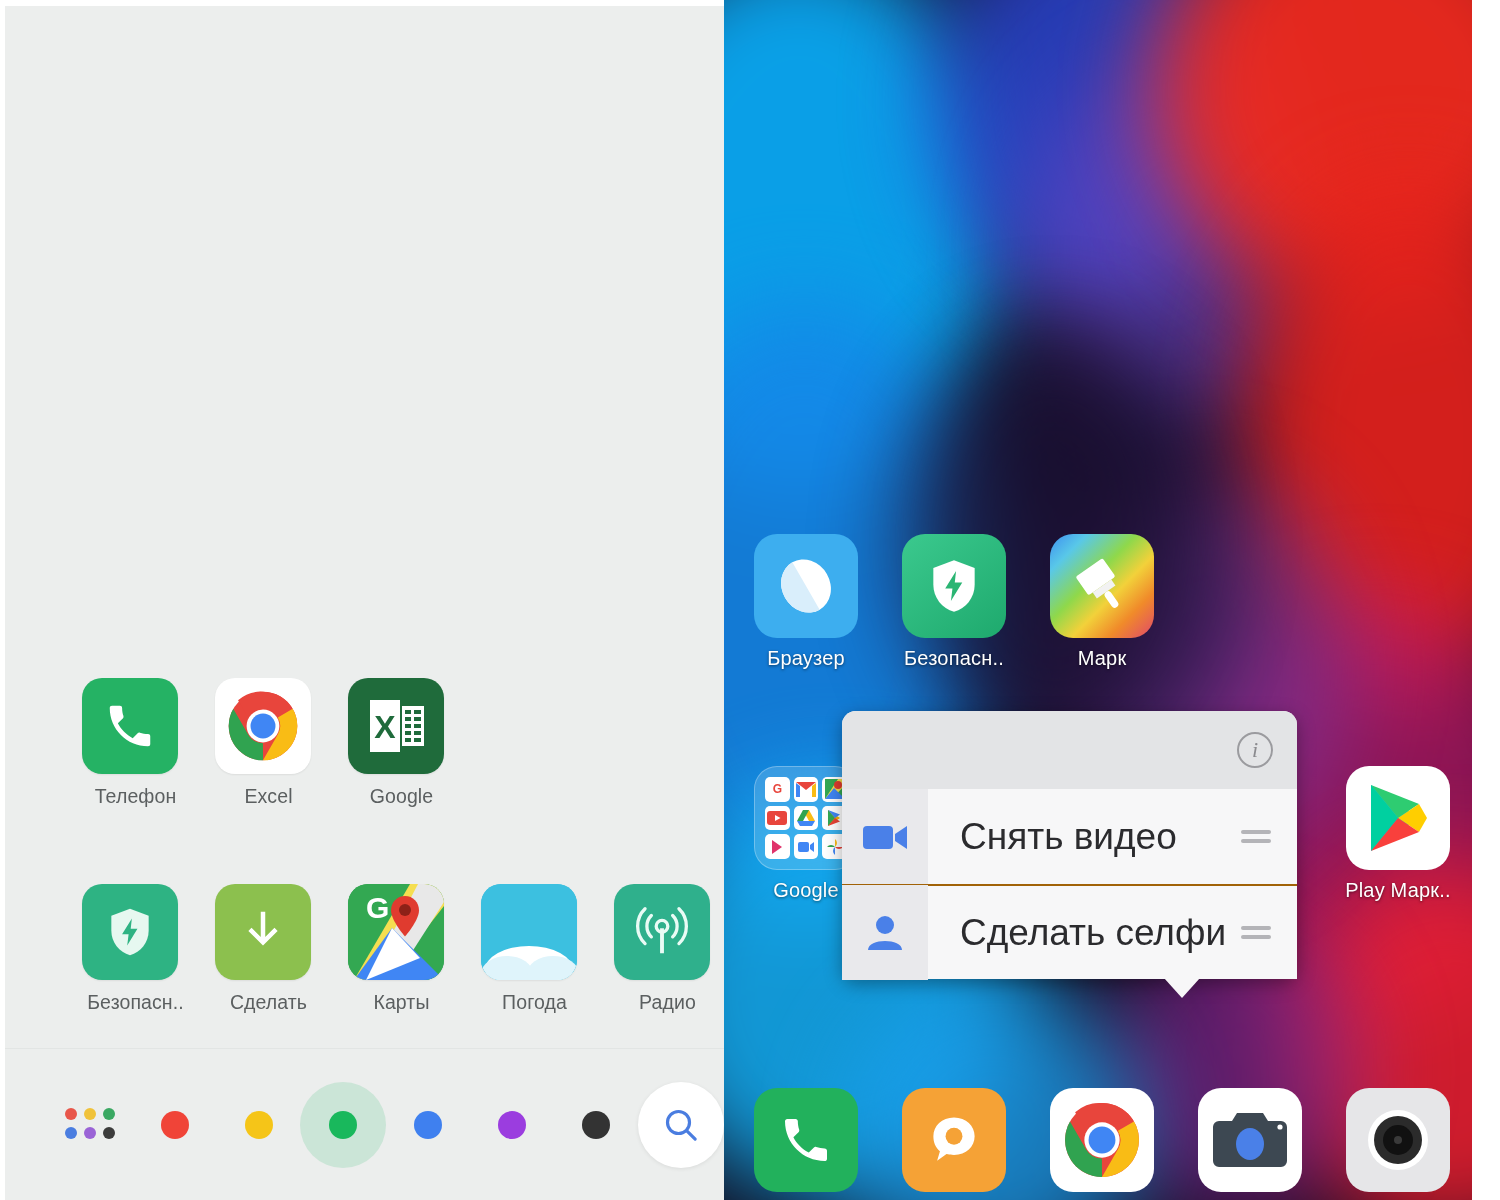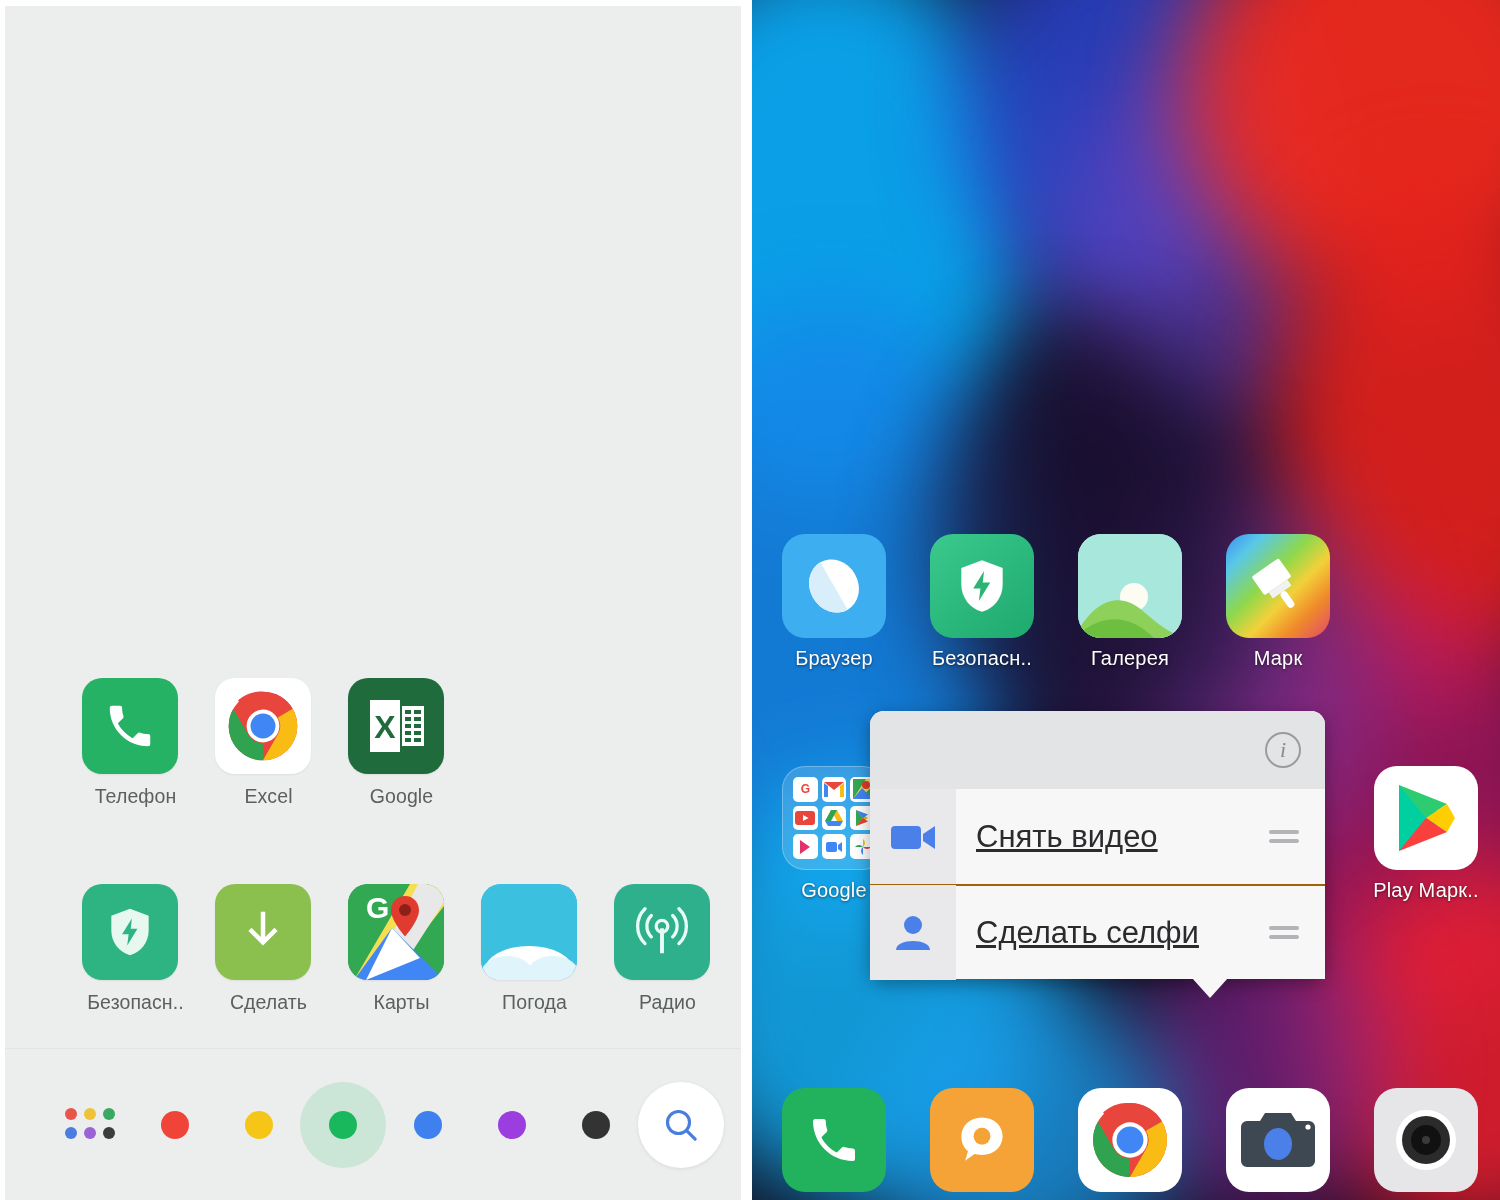--- a/index.html
+++ b/index.html
@@ -60,21 +60,21 @@
   .dotgrid { display: grid; grid-template-columns: repeat(3,15px); grid-template-rows: repeat(2,15px); gap: 4px; }
   .dotgrid i { width: 12px; height: 12px; border-radius: 50%; display: block; }
   #search-fab {
     width: 86px; height: 86px; border-radius: 50%; background: #ffffff;
     display: flex; align-items: center; justify-content: center;
     box-shadow: 0 1px 4px rgba(0,0,0,0.08);
   }
 
   
   #right-panel {
-    position: absolute; left: 752px; top: 0; width: 748px; height: 1200px;
+    position: absolute; left: 724px; top: 0; width: 748px; height: 1200px;
     overflow: hidden; background: #120a20;
   }
   #wallpaper { position: absolute; inset: 0; }
   .smoke { position: absolute; border-radius: 50%; filter: blur(46px); }
 
   .home-row { position: absolute; left: 0; width: 748px; display: flex; padding-left: 8px; }
   .home-cell { width: 148px; display: flex; flex-direction: column; align-items: center; }
   .home-tile {
     width: 104px; height: 104px; border-radius: 23px; position: relative; overflow: hidden;
     display: flex; align-items: center; justify-content: center;
@@ -112,21 +112,21 @@
   #popup-header { height: 78px; background: #e3e4e6; border-radius: 14px 14px 0 0;
                   display: flex; align-items: center; justify-content: flex-end; padding-right: 24px; }
   .info-circle { width: 36px; height: 36px; border-radius: 50%; border: 2px solid #9b9b9f;
                  display: flex; align-items: center; justify-content: center;
                  color: #8a8a8e; font-size: 22px; font-style: italic;
                  font-family: "Liberation Serif", serif; }
   .popup-item { display: flex; align-items: center; height: 95px; background: #f7f7f8; position: relative; }
   .popup-item + .popup-item { border-top: 2px solid #a16207; }
   .popup-item:last-child { border-radius: 0 0 14px 14px; }
   .pi-iconbox { width: 86px; height: 95px; background: #e9e9ec; display:flex; align-items:center; justify-content:center; flex: 0 0 86px; }
-  .pi-label { flex: 1; padding-left: 20px; font-size: 31px; color: #2b2b2e; white-space: nowrap; text-decoration: underline; }
+  .pi-label { flex: 1; padding-left: 32px; font-size: 37px; color: #2b2b2e; white-space: nowrap; }
   .pi-handle { width: 54px; display: flex; flex-direction: column; gap: 5px; align-items: center; margin-right: 14px; }
   .pi-handle span { display: block; width: 30px; height: 4px; background: #b4b4b8; border-radius: 2px; }
   #popup-tail {
     position: absolute; left: 322px; bottom: -19px; width: 0; height: 0;
     border-left: 18px solid transparent; border-right: 18px solid transparent;
     border-top: 20px solid #f7f7f8;
   }
 </style>
 </head>
 <body>
@@ -363,31 +363,20 @@
       <div class="home-cell">
         <div class="home-tile" style="background:linear-gradient(140deg,#3bc98e,#1ea96d);">
           <svg width="62" height="62" viewBox="0 0 24 24">
             <path fill="#ffffff" d="M12 2 4 5v6.5c0 5 3.4 9.2 8 10.5 4.6-1.3 8-5.5 8-10.5V5l-8-3z"></path>
             <path fill="#2bb573" d="M12.8 6.2 8.6 13h2.8l-.6 4.8 4.4-7.2h-2.9z"></path>
           </svg>
         </div>
         <div class="home-label">Безопасн..</div>
       </div>
 
-      <div class="home-cell">
-        <div class="home-tile" style="background:#a6e6da;">
-          <svg width="104" height="104" viewBox="0 0 104 104">
-            <rect width="104" height="104" fill="#a8e8dc"></rect>
-            <circle cx="56" cy="63" r="14" fill="#fcfcf3"></circle>
-            <path d="M-4 104 C18 62 44 58 66 78 C80 90 92 100 108 104 Z" fill="#8dd15a"></path>
-            <path d="M-4 104 C24 78 52 80 76 104 Z" fill="#6dbf3f"></path>
-          </svg>
-        </div>
-        <div class="home-label">Галерея</div>
-      </div>
 
 
       <div class="home-cell">
         <div class="home-tile" style="background:linear-gradient(135deg,#3d8ff0 0%,#59c8e8 18%,#8fd84b 42%,#f2d13a 60%,#f08a2a 78%,#e0486c 100%);">
           <svg width="66" height="66" viewBox="0 0 64 64">
             <g transform="rotate(-35 32 32)">
               <rect x="16" y="10" width="32" height="22" rx="2" fill="#ffffff"></rect>
               <rect x="21" y="32" width="22" height="7" fill="#f2f2f2"></rect>
               <rect x="28.5" y="39" width="7" height="18" rx="3.5" fill="#ffffff"></rect>
             </g>

